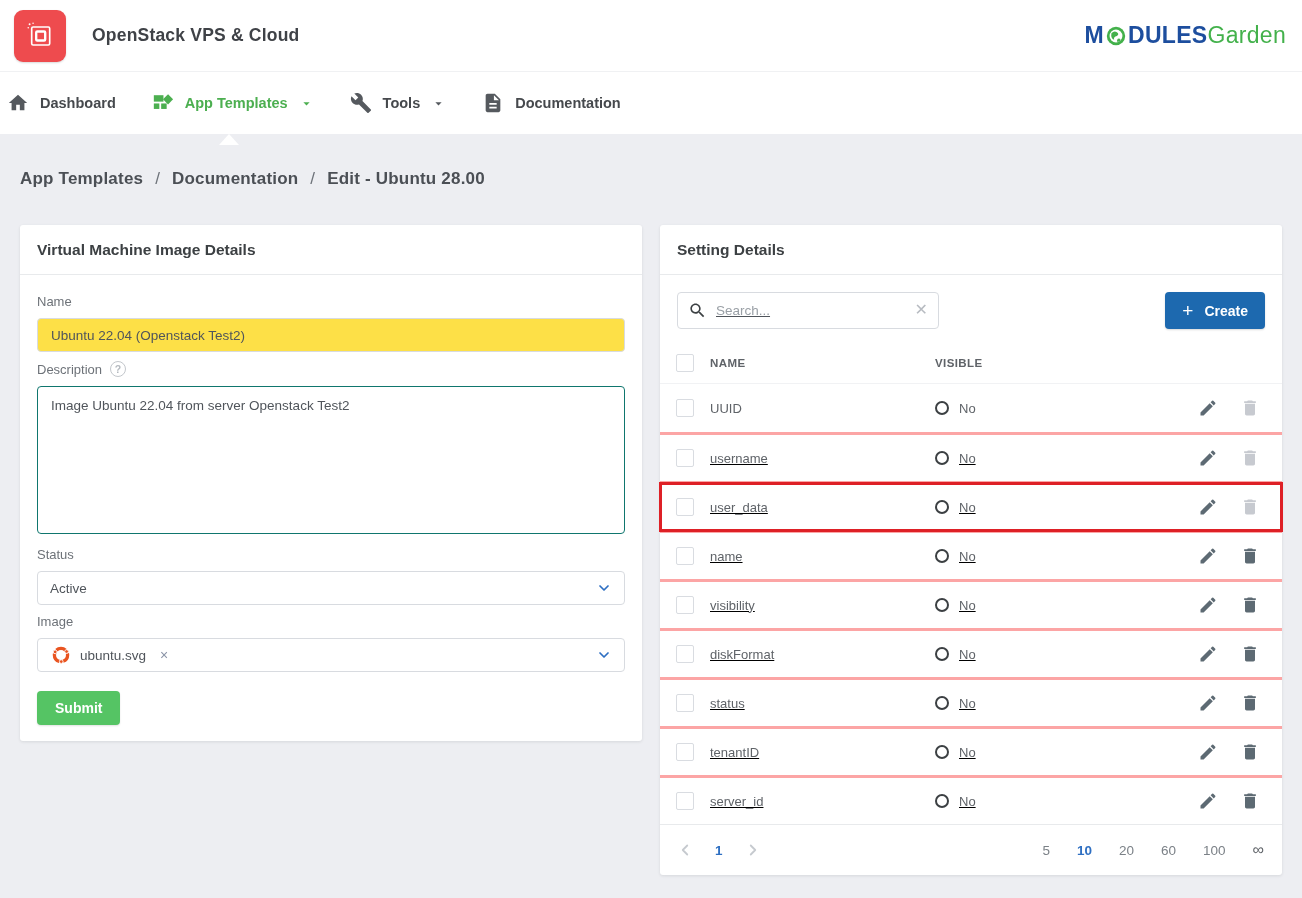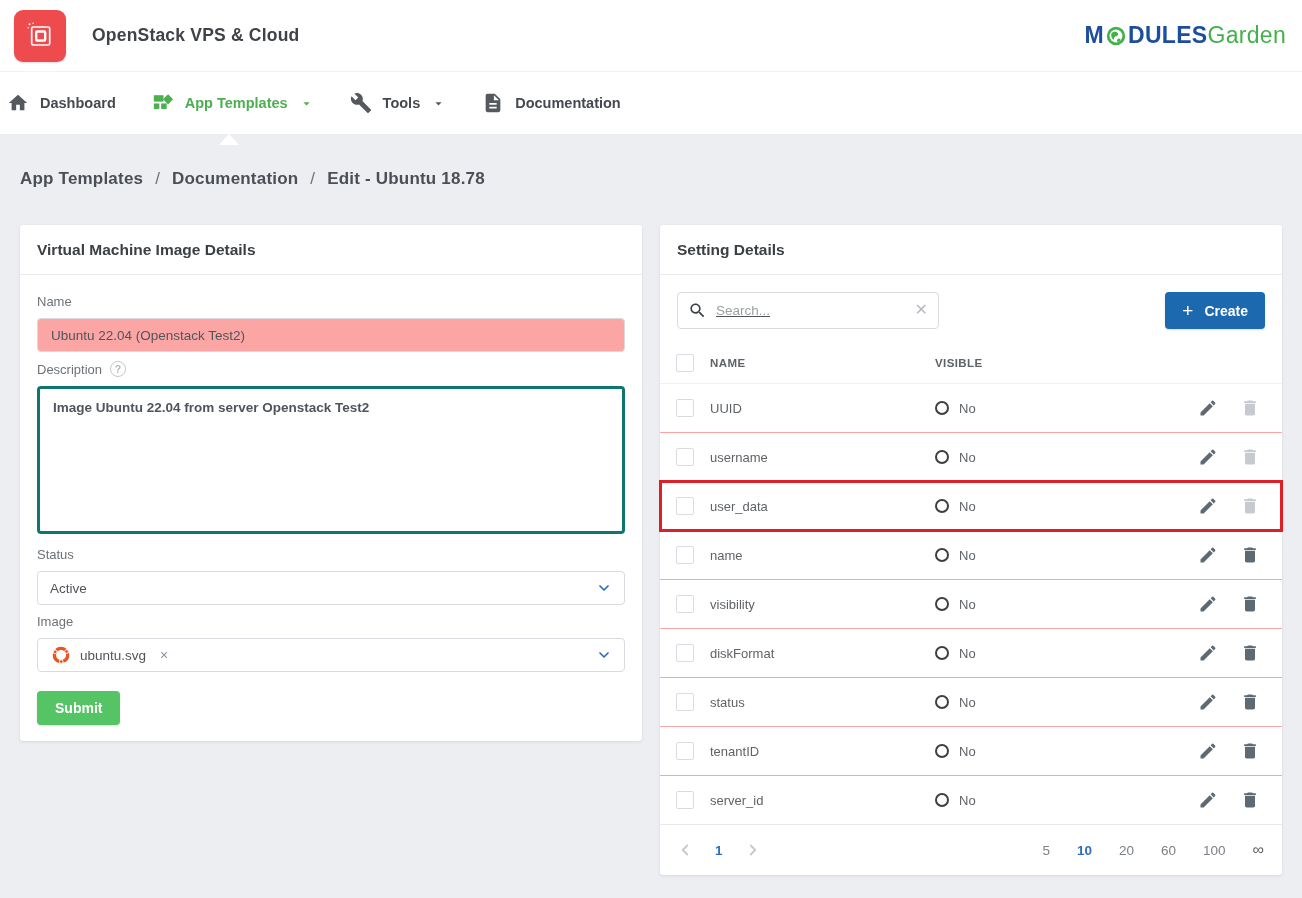--- a/index.html
+++ b/index.html
@@ -31,43 +31,43 @@
   .breadcrumb .sep { color:#6e737a; font-weight:400; margin:0 7px; }
   .columns { display:flex; gap:18px; align-items:flex-start;margin-top:36px; }
   .panel { background:#fff; border-radius:3px; box-shadow:0 1px 3px rgba(60,64,67,.12); flex:1; }
   .panel-header { padding:16px 17px 15px; font-size:15.5px; font-weight:700; color:#3c4043; border-bottom:1px solid #e8eaec; }
 
   
   .vm-body { padding:17px 17px 16px; }
   .field-label { font-size:13px; color:#6d7278; margin:9px 0 9px; display:flex; align-items:center; gap:8px; }
   .field-label:first-child { margin-top:2px; }
   .help-circle { width:16px; height:16px; border:1.5px solid #c3c7cc; border-radius:50%; color:#b4b9bf; font-size:10.5px; font-weight:700; display:inline-flex; align-items:center; justify-content:center; }
-  .text-input { width:100%; height:34px; border:1px solid #d8dbe0; border-radius:4px; padding:0 13px; font-size:13.5px; color:#50555b; font-family:"Liberation Sans",sans-serif; outline:none; background:#fca5a5; }
-  .textarea { width:100%; height:148px; border:3px solid #0f766e; border-radius:4px; padding:9px 13px; font-size:13.5px; color:#50555b; font-family:"Liberation Sans",sans-serif; resize:none; outline:none; line-height:1.45;font-weight:bold; }
+  .text-input { width:100%; height:34px; border:1px solid #d8dbe0; border-radius:4px; padding:0 13px; font-size:13.5px; color:#50555b; font-family:"Liberation Sans",sans-serif; outline:none; background:#fde047; }
+  .textarea { width:100%; height:148px; border:1px solid #0f766e; border-radius:4px; padding:9px 13px; font-size:13.5px; color:#50555b; font-family:"Liberation Sans",sans-serif; resize:none; outline:none; line-height:1.45; }
   .select { width:100%; height:34px; border:1px solid #d8dbe0; border-radius:4px; padding:0 12px; display:flex; align-items:center; font-size:13.5px; color:#50555b; cursor:pointer; background:#fff;justify-content:space-between; }
   .select .chev { margin-left:auto; width:16px; height:16px; }
   .chip { display:flex; align-items:center; gap:8px; }
   .chip .remove-x { color:#8a93a6; font-size:14px; margin-left:6px; cursor:pointer; }
   .submit-btn { margin-top:19px; background:#55c464; color:#fff; border:none; border-radius:4px; padding:9px 18px; font-size:14px; font-weight:700; font-family:"Liberation Sans",sans-serif; cursor:pointer; box-shadow:0 1px 2px rgba(0,0,0,.12); }
 
   
   .toolbar { padding:17px 17px 14px; display:flex; align-items:flex-start; }
   .search-wrap { position:relative; width:262px; }
   .search-wrap svg.search-ic { position:absolute; left:11px; top:9px; width:19px; height:19px; fill:#3c4043; }
   .search-input { width:100%; height:37px; border:1px solid #d8dbe0; border-radius:4px; padding:0 32px 0 38px; font-size:13.5px; color:#50555b; font-family:"Liberation Sans",sans-serif; outline:none;text-decoration:underline; }
   .search-input::placeholder { color:#9aa0a6; }
   .search-clear { position:absolute; right:11px; top:8px; color:#b7bbc1; font-size:16px; cursor:pointer; }
   .create-btn { margin-left:auto; background:#1d69af; color:#fff; border:none; border-radius:4px; height:37px; padding:0 17px; display:flex; align-items:center; gap:11px; font-size:14px; font-weight:700; font-family:"Liberation Sans",sans-serif; cursor:pointer; box-shadow:0 1px 2px rgba(0,0,0,.15); }
   .create-btn .plus { font-size:19px; font-weight:400; line-height:1; }
 
   .tgrid { display:grid; grid-template-columns:34px 225px 1fr 40px 44px; align-items:center; padding:0 10px 0 16px; }
   .thead { height:40px; }
   .thead .th { font-size:11.5px; font-weight:700; color:#5f6368; letter-spacing:.4px; }
   .trow { height:49px; position:relative; }
-  .trow + .trow { border-top:1px solid #fca5a5; }
+  .trow + .trow { border-top:3px solid #fca5a5;text-decoration:underline; }
   .rows-wrap .trow:first-child { border-top:1px solid #f1f2f4; }
   .trow.highlighted::after { content:""; position:absolute; left:-1px; right:-1px; top:-2px; bottom:-2px; border:3px solid #de2026; pointer-events:none; z-index:2; }
   .cbx { width:18px; height:18px; appearance:none; -webkit-appearance:none; border:1px solid #d9dce1; border-radius:2px; background:#fff; cursor:pointer; }
   .row-name { font-size:13px; color:#5f6368; }
   .visible-cell { display:flex; align-items:center; gap:10px; }
   .radio-circle { width:14px; height:14px; border:2px solid #3c4043; border-radius:50%; display:inline-block; }
   .visible-label { font-size:13px; color:#5f6368; }
   .icon-btn { background:none; border:none; cursor:pointer; padding:3px; display:flex; align-items:center; justify-content:center; }
   .icon-btn svg { width:20px; height:20px; fill:#5d6a73; }
   .icon-btn.disabled svg { fill:#c7cad0; }
@@ -148,21 +148,21 @@
     <div class="nav-notch"></div>
   </nav>
 
   <main class="main">
 
     <div class="breadcrumb">
       <span>App Templates</span>
       <span class="sep">/</span>
       <span>Documentation</span>
       <span class="sep">/</span>
-      <span>Edit - Ubuntu 18.78</span>
+      <span>Edit - Ubuntu 28.00</span>
     </div>
 
     <div class="columns">
 
       <section class="panel">
         <div class="panel-header">Virtual Machine Image Details</div>
         <div class="vm-body">
 
           <div class="field-label">Name</div>
           <input class="text-input" type="text" value="Ubuntu 22.04 (Openstack Test2)" style="">

